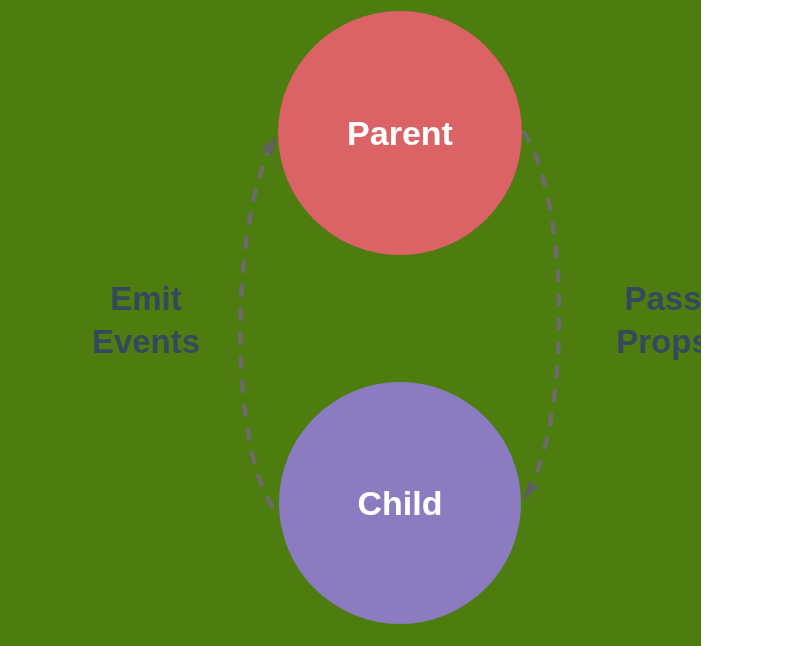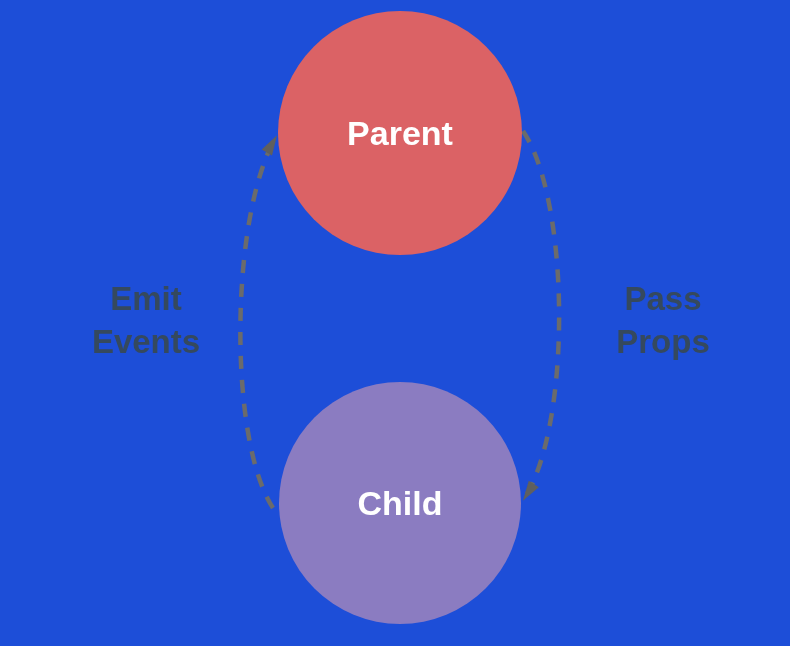--- a/index.html
+++ b/index.html
@@ -2,23 +2,23 @@
 <html><head>
 <meta charset="utf-8">
 <style>
   html, body {
     margin: 0;
     padding: 0;
     background: #ffffff;
   }
   .canvas {
     position: relative;
-    width: 790px;
+    width: 701px;
     height: 646px;
-    background: #1d4ed8;
+    background: #4d7c0f;
     overflow: hidden;
     font-family: "Liberation Sans", sans-serif;
   }
   svg { display: block; }
   .node-label {
     font-family: "Liberation Sans", sans-serif;
     font-weight: 700;
     font-size: 34px;
   }
   .edge-label {

